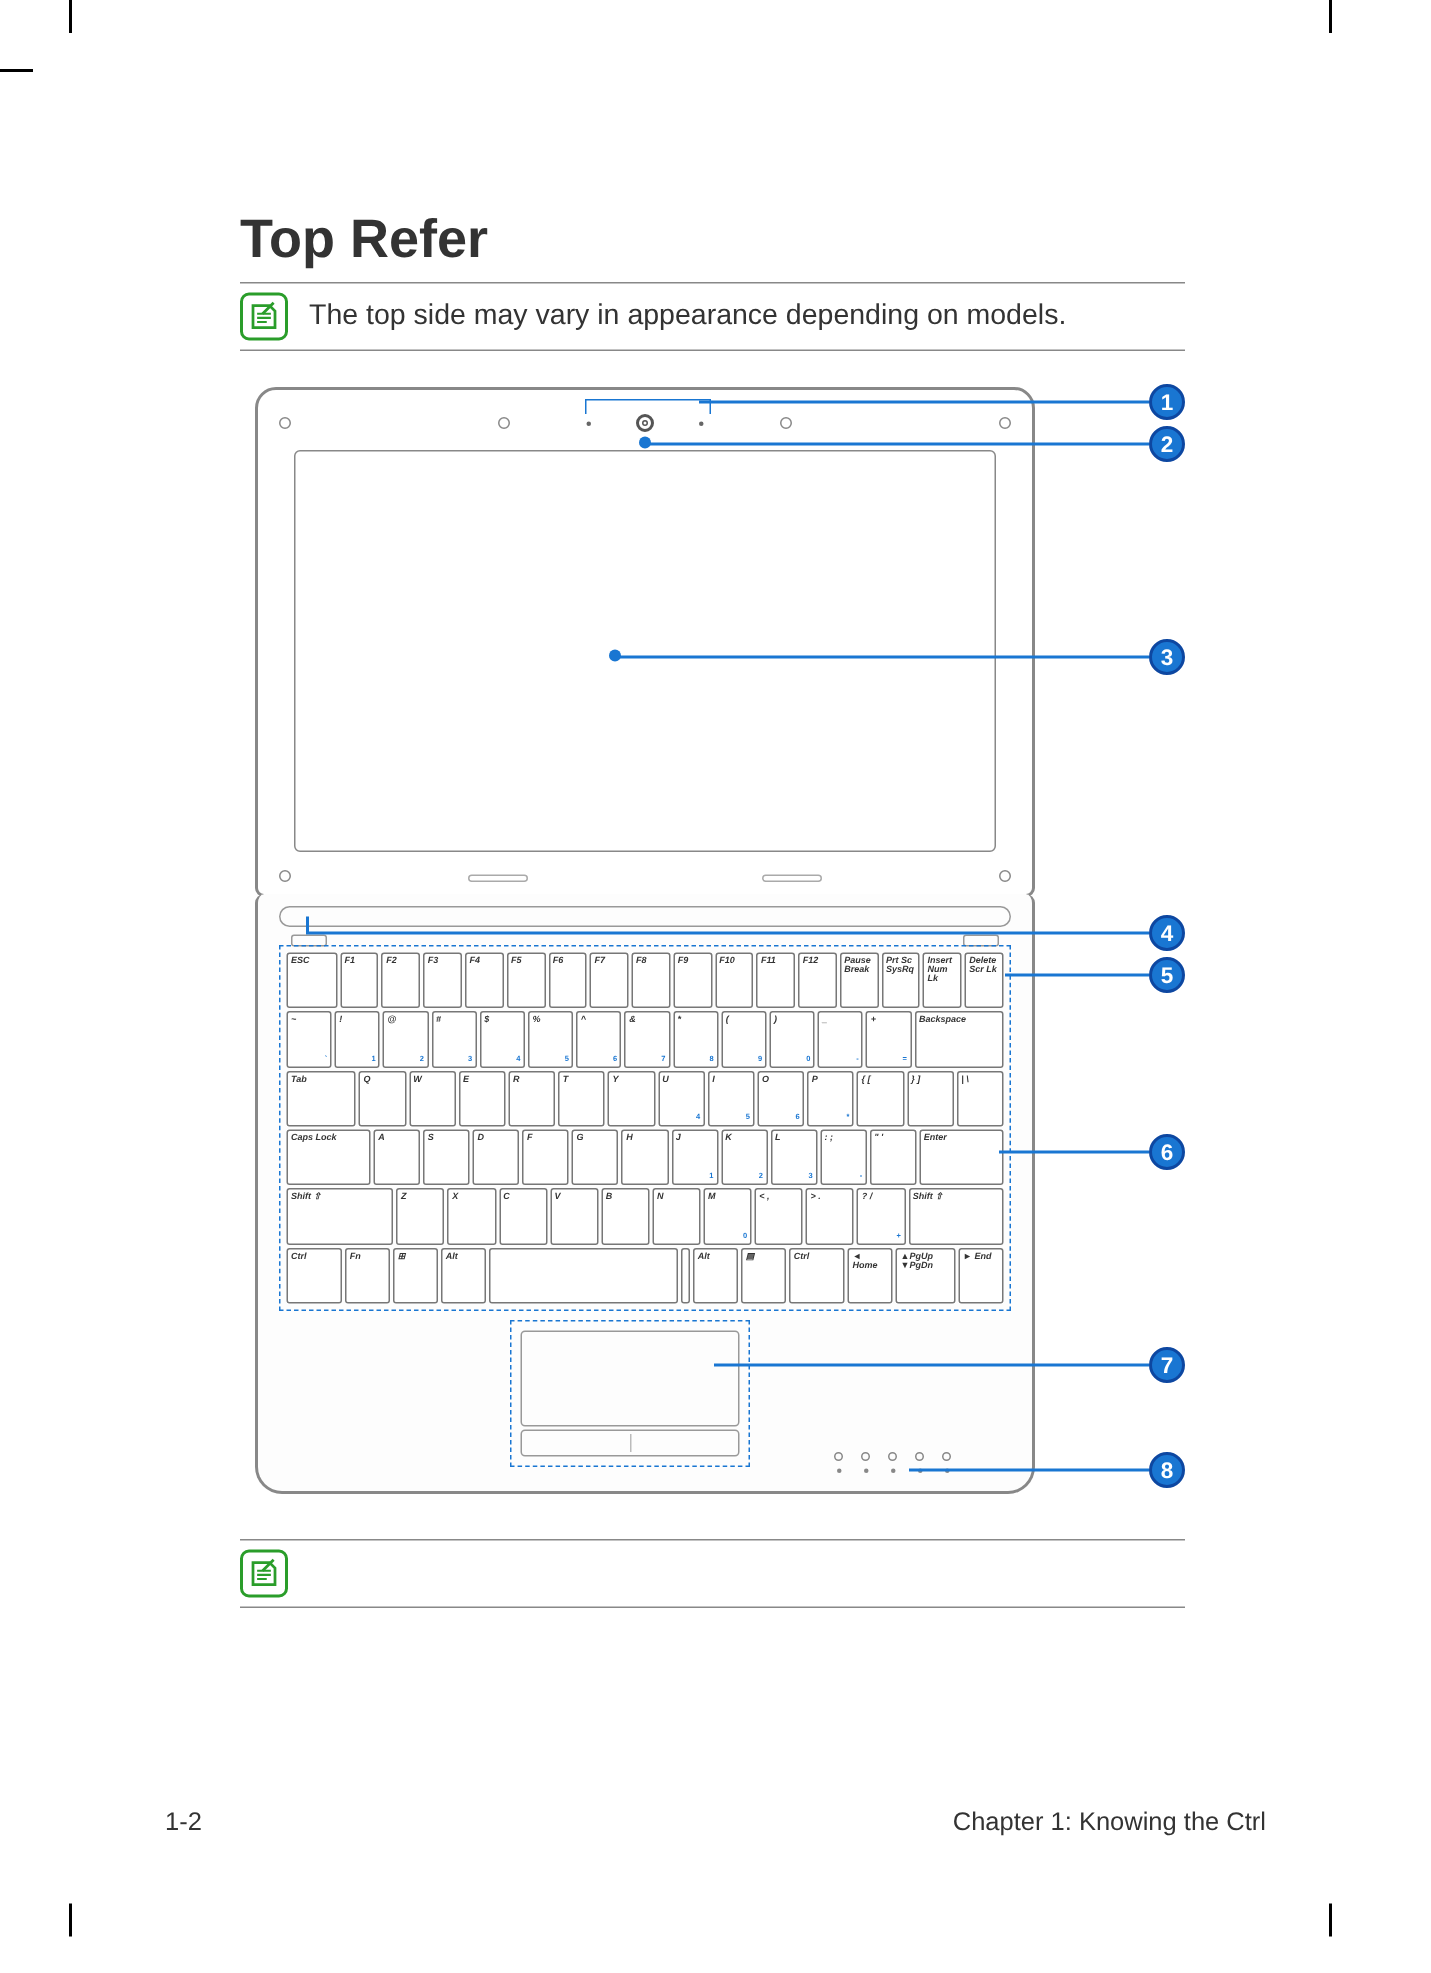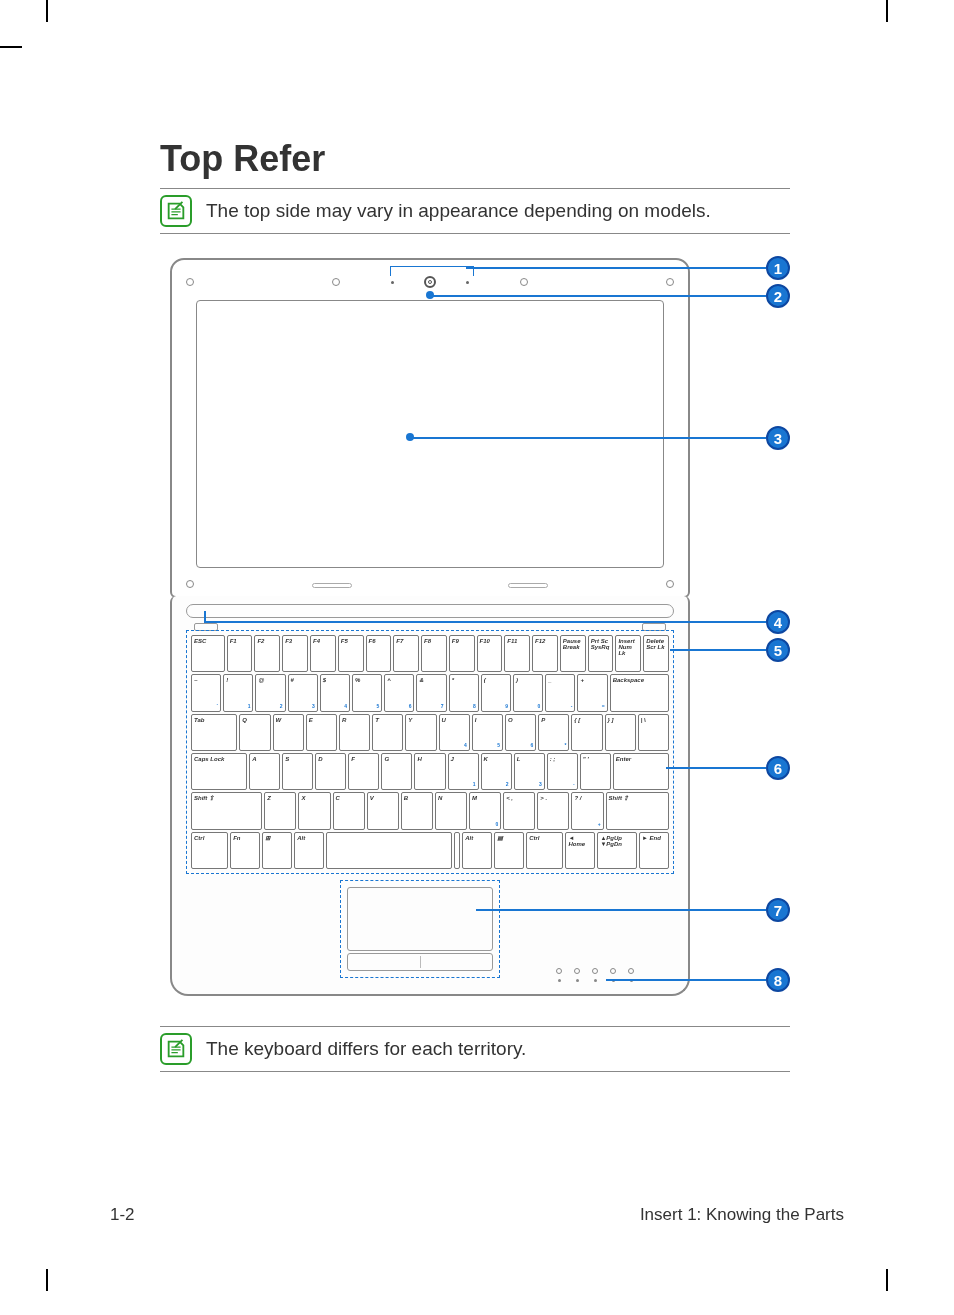--- a/index.html
+++ b/index.html
@@ -430,21 +430,20 @@
     </div>
 
     <div class="note-row bottom">
       <span class="note-icon">
         <svg viewBox="0 0 24 24">
             <path fill="none" stroke="#2a9d2a" stroke-width="2" d="M4 4h12l4 4v12H4z"></path>
             <path stroke="#2a9d2a" stroke-width="1.5" d="M7 10l10 0M7 13l10 0M7 16l7 0"></path>
             <path stroke="#2a9d2a" stroke-width="2" d="M19 2l-8 8"></path>
           </svg>
       </span>
-      <span class="note-text">The keyboard differs for each territory.</span>
     </div>
   </div>
 
   <div class="footer">
     <span>1-2</span>
-    <span>Insert 1: Knowing the Parts</span>
+    <span>Chapter 1: Knowing the Ctrl</span>
   </div>
 </div>
 
 </body></html>

